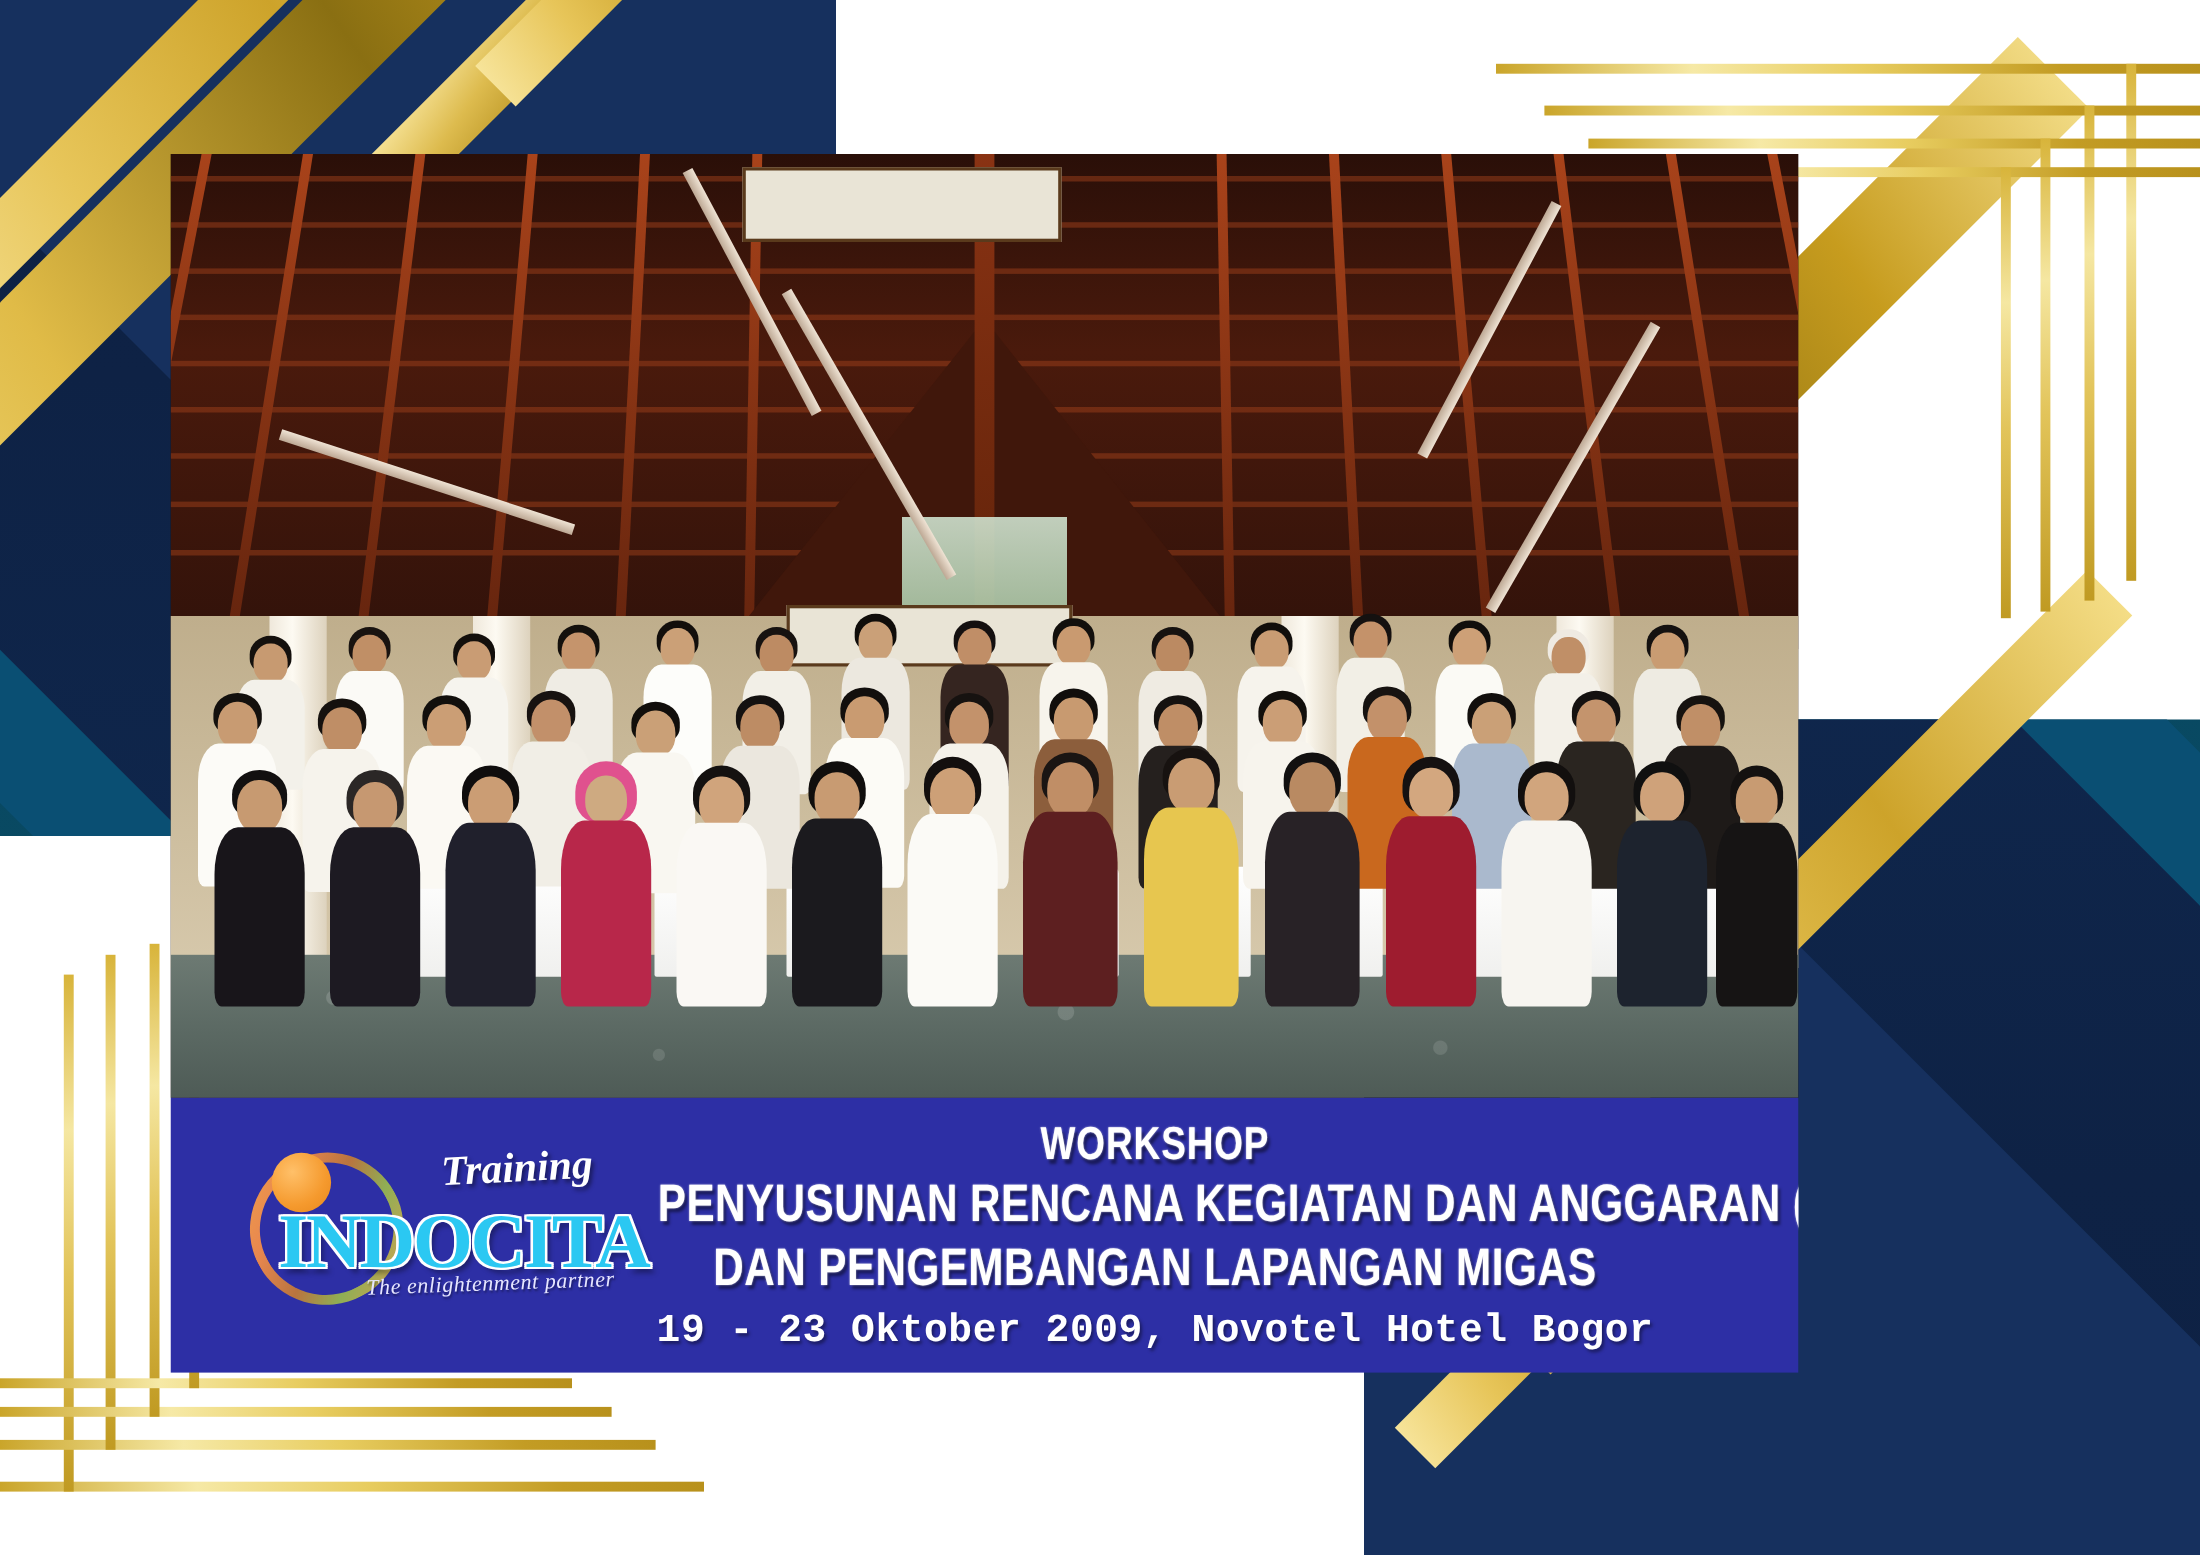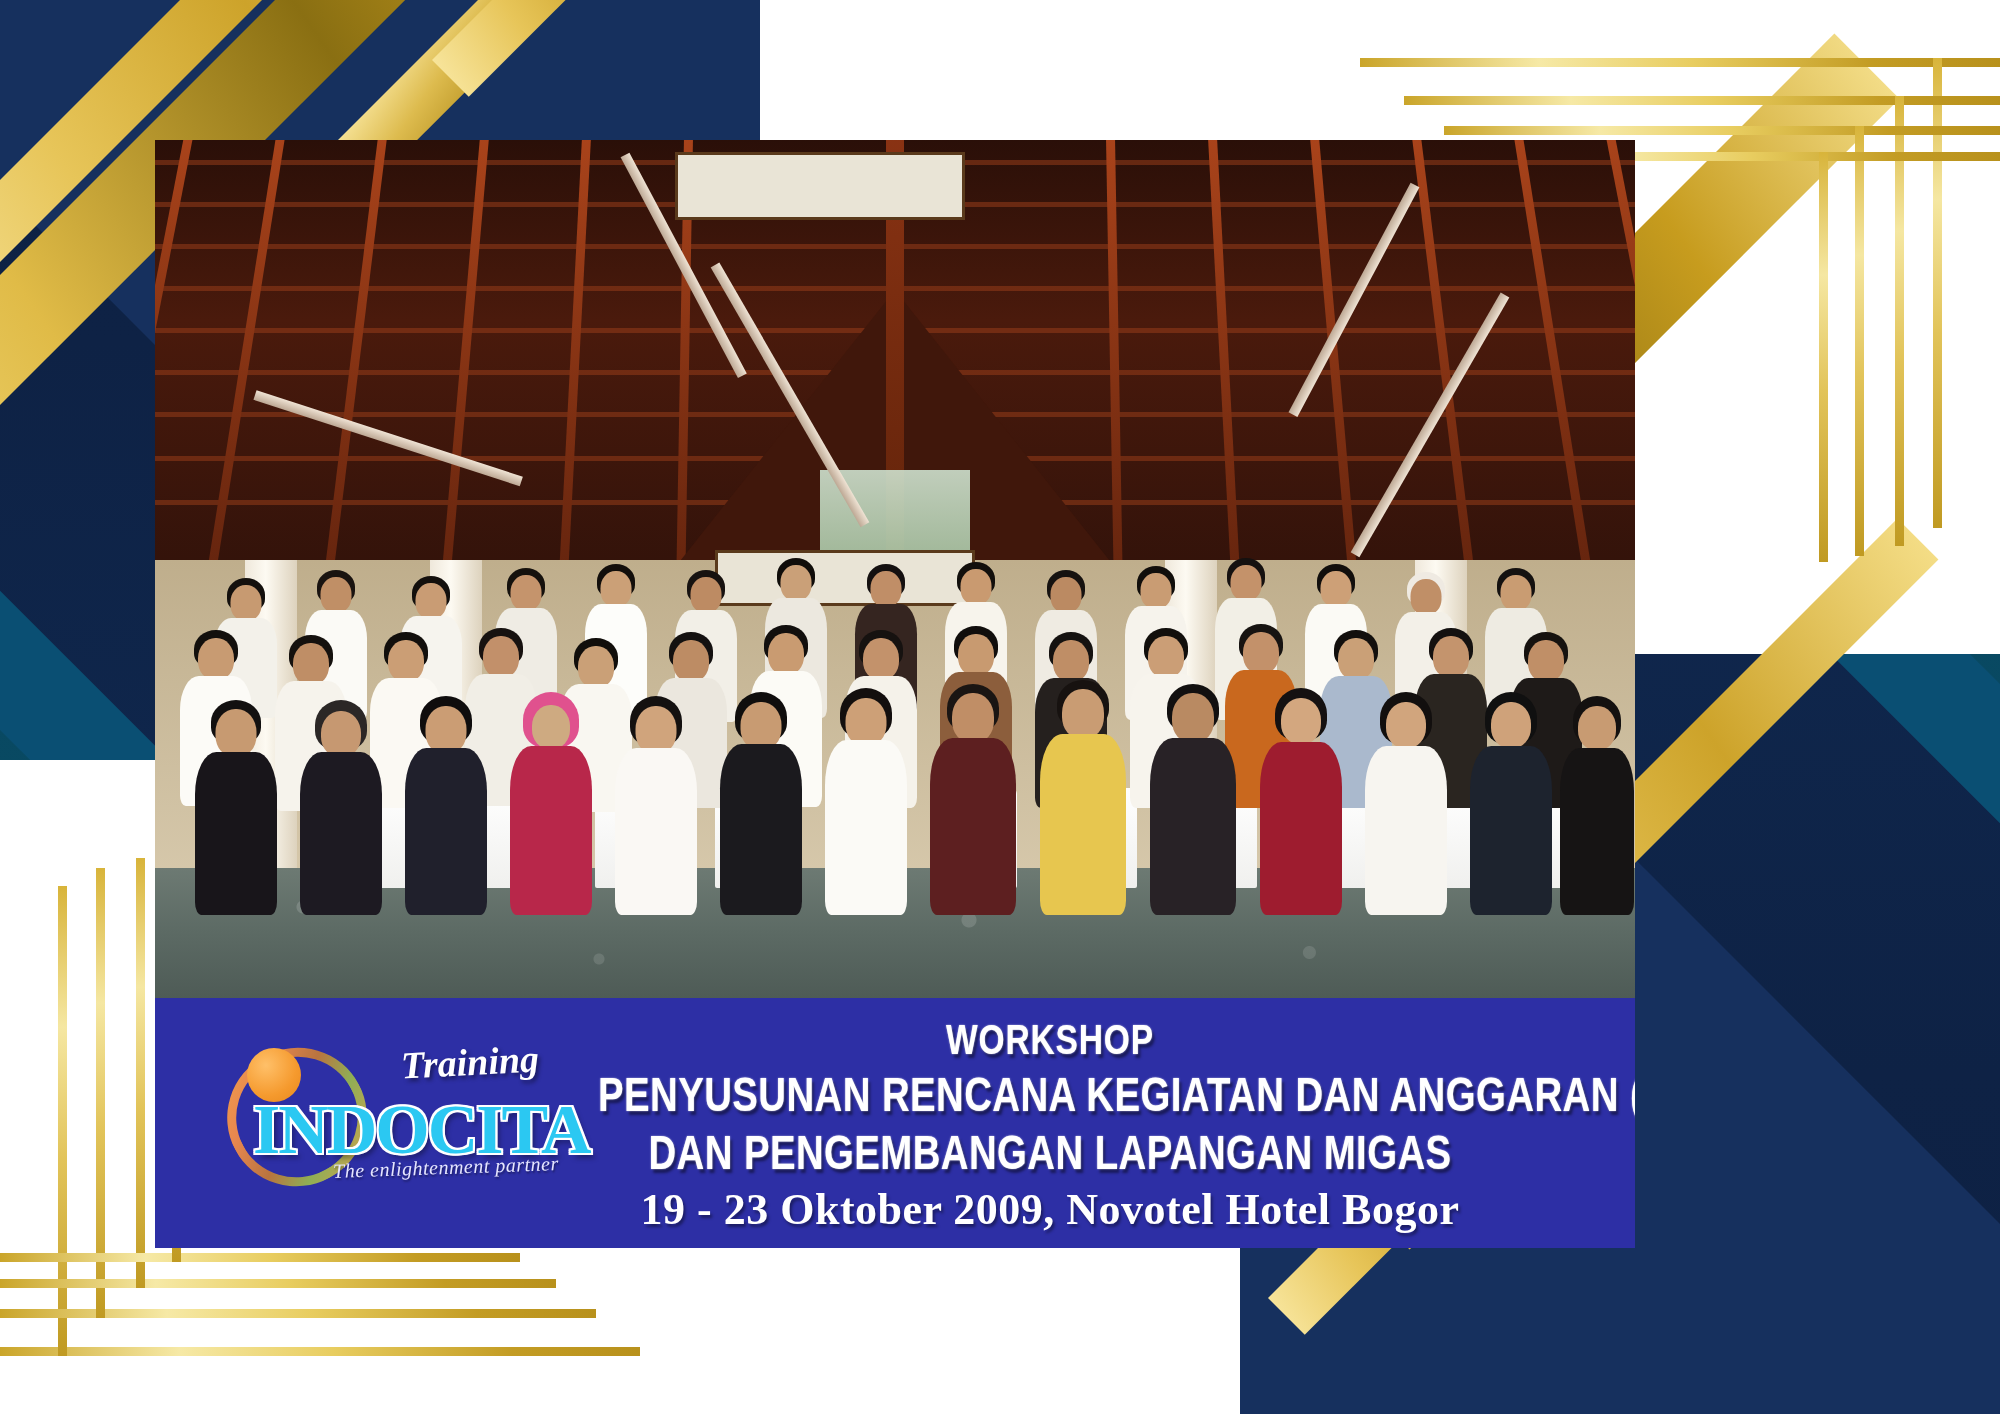--- a/index.html
+++ b/index.html
@@ -248,22 +248,22 @@
     transform-origin:center center;
     white-space:nowrap;
     text-shadow:
       0 0 2px rgba(255,255,255,.7),
       3px 4px 3px rgba(0,0,0,.45);
   }
   #line-workshop { font-size:42px; line-height:52px; letter-spacing:1px; }
   #line-1 { font-size:48px; line-height:58px; letter-spacing:.5px; }
   #line-2 { font-size:48px; line-height:58px; letter-spacing:.5px; }
   #line-date {
-    font-family:Liberation Serif, serif;
-    font-weight:bold; font-size:44px; line-height:56px;
+    font-family:Liberation Mono, monospace;
+    font-weight:bold; font-size:36px; line-height:56px;
     letter-spacing:.5px; white-space:nowrap;
     text-shadow:2px 3px 3px rgba(0,0,0,.4);
   }
 </style>
 </head>
 <body>
 
 <div id="stage">
 
   <div class="tl-wedge">

